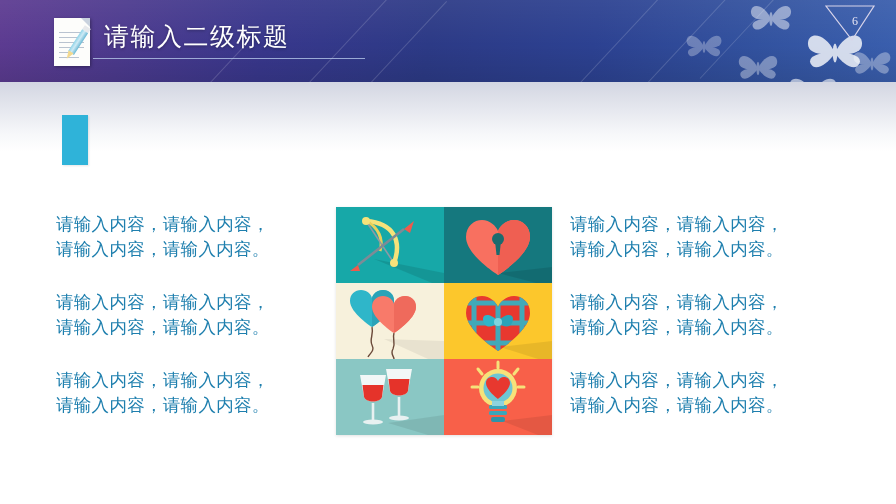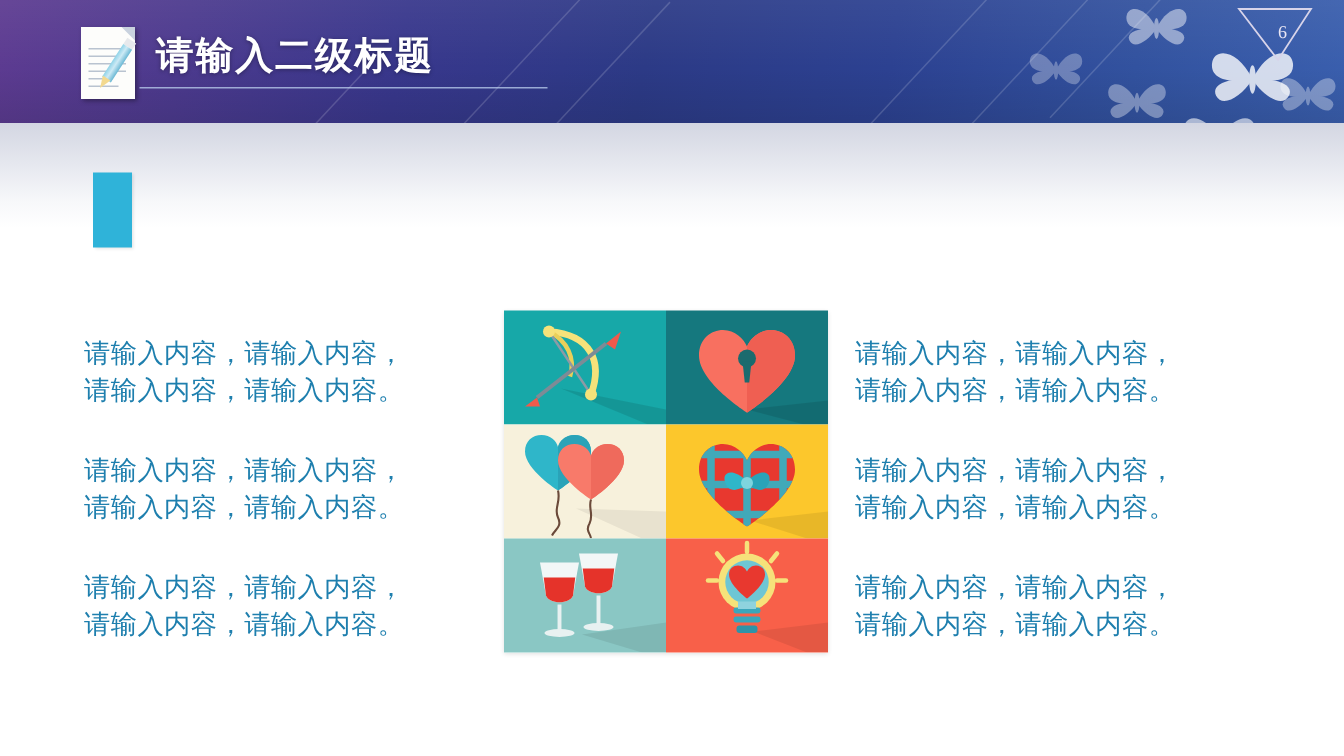--- a/index.html
+++ b/index.html
@@ -27,21 +27,21 @@
   .doc-line{position:absolute;left:5px;height:1px;background:#b9c3d0;width:25px;}
   .doc-fold{position:absolute;right:0;top:0;width:0;height:0;
      border-left:9px solid transparent;border-top:9px solid #c9d2de;}
   .pencil{position:absolute;left:22px;top:6px;width:7px;height:38px;transform:rotate(33deg);}
   .pencil-body{position:absolute;left:0;top:5px;width:7px;height:26px;
      background:linear-gradient(90deg,#8fd3e8 0%,#cdeaf5 45%,#6ab8d4 100%);}
   .pencil-tip{position:absolute;left:0;bottom:0;width:0;height:0;
      border-left:3.5px solid transparent;border-right:3.5px solid transparent;border-top:8px solid #f3d98f;}
   .pencil-cap{position:absolute;left:0;top:0;width:7px;height:5px;background:#e7e9ec;}
 
-  .header-title{position:absolute;left:104px;top:20px;color:#ffffff;font-size:25px;font-weight:bold;
+  .header-title{position:absolute;left:104px;top:20px;color:#ffffff;font-size:25px;font-weight:normal;
     letter-spacing:1.5px;text-shadow:0 1px 3px rgba(0,0,0,0.35);font-family:"DejaVu Sans",sans-serif;white-space:nowrap;}
   .title-rule{position:absolute;left:93px;top:58px;width:272px;height:1px;background:rgba(190,210,240,0.75);}
 
   
   .bfly-layer{position:absolute;right:0;top:0;width:260px;height:132px;pointer-events:none;}
   .bfly{position:absolute;opacity:.85;}
   .bfly svg{display:block;}
 
   .page-badge{position:absolute;right:18px;top:4px;width:56px;height:40px;}
   .page-num{position:absolute;left:30px;top:10px;color:#e9e6f4;font-size:12px;font-family:"Liberation Serif",serif;}
@@ -57,21 +57,21 @@
      box-shadow:1px 1px 2px rgba(0,0,0,0.10);}
   .kw-text{color:#1d7aa8;font-size:27px;font-weight:bold;letter-spacing:1px;
      font-family:"DejaVu Sans",sans-serif;white-space:nowrap;
      text-shadow:0 1px 1px rgba(0,0,0,0.10);}
 
   
   .col{position:absolute;width:290px;}
   .col-left{left:56px;top:212px;}
   .col-right{left:570px;top:212px;}
   .para{color:#1e7fae;font-size:17.5px;line-height:25px;font-family:"DejaVu Sans",sans-serif;
-    letter-spacing:0.3px;height:50px;margin-bottom:28px;white-space:pre-line;margin-top:12px;}
+    letter-spacing:0.3px;height:50px;margin-bottom:28px;white-space:pre-line;}
   .para:last-child{margin-bottom:0;}
 
   
   .grid{position:absolute;left:336px;top:207px;width:216px;height:228px;
      display:grid;grid-template-columns:1fr 1fr;grid-template-rows:1fr 1fr 1fr;
      box-shadow:0 1px 3px rgba(0,0,0,0.12);}
   .cell{position:relative;overflow:hidden;}
   .cell svg{position:absolute;left:0;top:0;width:100%;height:100%;}
 </style>
 </head>

